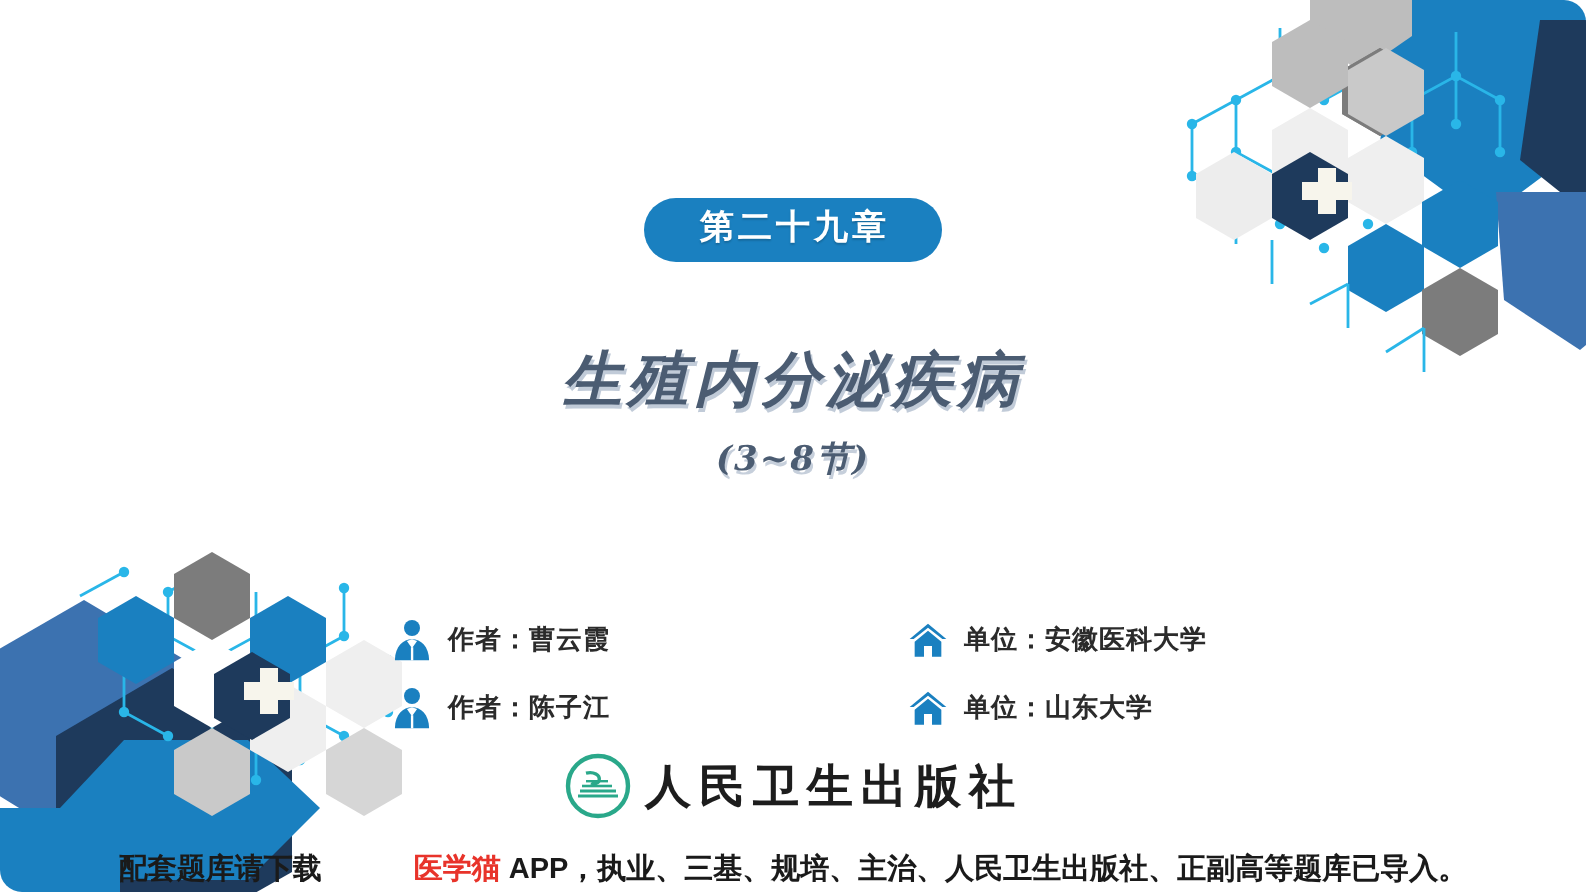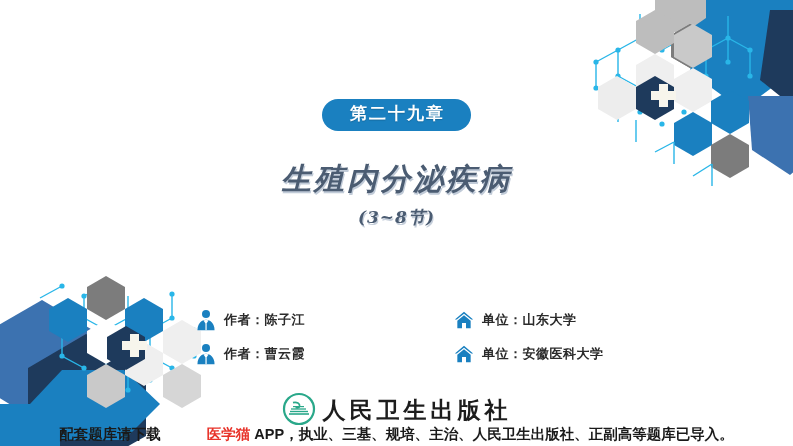--- a/index.html
+++ b/index.html
@@ -9,20 +9,21 @@
   }
   body {
     font-family: "Liberation Sans", "DejaVu Sans", sans-serif;
   }
   #slide {
     position: relative;
     width: 793px;
     height: 446px;
     overflow: hidden;
     background: #ffffff;
+    border-radius: 11px;
   }
 
   
   .deco {
     position: absolute;
     top: 0;
     left: 0;
     width: 793px;
     height: 446px;
     pointer-events: none;
@@ -45,21 +46,21 @@
     letter-spacing: 2px;
     padding: 6px 26px 7px 28px;
     border-radius: 18px;
     line-height: 1.1;
     text-shadow: 0 1px 1px rgba(0,0,0,0.18);
   }
 
   
   .title-wrap {
     position: absolute;
-    top: 160px;
+    top: 172px;
     left: 0;
     width: 793px;
     text-align: center;
   }
   .title-main {
     font-family: "DejaVu Sans", sans-serif;
     font-size: 30px;
     font-weight: bold;
     font-style: italic;
     color: #4b5c72;
@@ -106,21 +107,21 @@
     font-size: 13px;
     font-weight: bold;
     color: #2b2b2b;
     letter-spacing: 0.5px;
     white-space: nowrap;
   }
 
   
   .publisher {
     position: absolute;
-    top: 392px;
+    top: 376px;
     left: 0;
     width: 793px;
     display: flex;
     justify-content: center;
     align-items: center;
   }
   .pub-mark { margin-right: 7px; display:block; }
   .pub-text-col { display: flex; flex-direction: column; }
   .pub-cn {
     font-family: "DejaVu Serif", serif;
@@ -315,47 +316,47 @@
   <div class="credits">
 
     <div class="credit-row">
       <div class="credit-cell author">
         <svg class="credit-icon" viewBox="0 0 22 24">
           <circle cx="11" cy="5.4" r="4.4" fill="#1a80c0"></circle>
           <path d="M1.6 23.2 C1.6 15.6 6.2 11.6 11 11.6 C15.8 11.6 20.4 15.6 20.4 23.2 Z" fill="#1a80c0"></path>
           <path d="M11 11.6 L8.2 12.6 L11 16.6 L13.8 12.6 Z" fill="#ffffff"></path>
           <rect x="10.4" y="16" width="1.3" height="7.2" fill="#ffffff"></rect>
         </svg>
+        <span class="credit-text">作者：曹云霞</span>
+      </div>
+      <div class="credit-cell">
+        <svg class="credit-icon" viewBox="0 0 24 24">
+          <path d="M12 2.2 L23 11.4 L20.6 11.4 L12 4.6 L3.4 11.4 L1 11.4 Z" fill="#1a80c0"></path>
+          <path d="M12 6.4 L20 13.0 L20 22 L14.4 22 L14.4 15.6 L9.6 15.6 L9.6 22 L4 22 L4 13.0 Z" fill="#1a80c0"></path>
+        </svg>
+        <span class="credit-text">单位：安徽医科大学</span>
+      </div>
+    </div>
+
+    <div class="credit-row">
+      <div class="credit-cell author">
+        <svg class="credit-icon" viewBox="0 0 22 24">
+          <circle cx="11" cy="5.4" r="4.4" fill="#1a80c0"></circle>
+          <path d="M1.6 23.2 C1.6 15.6 6.2 11.6 11 11.6 C15.8 11.6 20.4 15.6 20.4 23.2 Z" fill="#1a80c0"></path>
+          <path d="M11 11.6 L8.2 12.6 L11 16.6 L13.8 12.6 Z" fill="#ffffff"></path>
+          <rect x="10.4" y="16" width="1.3" height="7.2" fill="#ffffff"></rect>
+        </svg>
         <span class="credit-text">作者：陈子江</span>
       </div>
       <div class="credit-cell">
         <svg class="credit-icon" viewBox="0 0 24 24">
           <path d="M12 2.2 L23 11.4 L20.6 11.4 L12 4.6 L3.4 11.4 L1 11.4 Z" fill="#1a80c0"></path>
           <path d="M12 6.4 L20 13.0 L20 22 L14.4 22 L14.4 15.6 L9.6 15.6 L9.6 22 L4 22 L4 13.0 Z" fill="#1a80c0"></path>
         </svg>
         <span class="credit-text">单位：山东大学</span>
-      </div>
-    </div>
-
-    <div class="credit-row">
-      <div class="credit-cell author">
-        <svg class="credit-icon" viewBox="0 0 22 24">
-          <circle cx="11" cy="5.4" r="4.4" fill="#1a80c0"></circle>
-          <path d="M1.6 23.2 C1.6 15.6 6.2 11.6 11 11.6 C15.8 11.6 20.4 15.6 20.4 23.2 Z" fill="#1a80c0"></path>
-          <path d="M11 11.6 L8.2 12.6 L11 16.6 L13.8 12.6 Z" fill="#ffffff"></path>
-          <rect x="10.4" y="16" width="1.3" height="7.2" fill="#ffffff"></rect>
-        </svg>
-        <span class="credit-text">作者：曹云霞</span>
-      </div>
-      <div class="credit-cell">
-        <svg class="credit-icon" viewBox="0 0 24 24">
-          <path d="M12 2.2 L23 11.4 L20.6 11.4 L12 4.6 L3.4 11.4 L1 11.4 Z" fill="#1a80c0"></path>
-          <path d="M12 6.4 L20 13.0 L20 22 L14.4 22 L14.4 15.6 L9.6 15.6 L9.6 22 L4 22 L4 13.0 Z" fill="#1a80c0"></path>
-        </svg>
-        <span class="credit-text">单位：安徽医科大学</span>
       </div>
     </div>
 
   </div>
 
   <div class="publisher">
     <svg class="pub-mark" width="34" height="34" viewBox="0 0 34 34">
       <circle cx="17" cy="17" r="15" fill="none" stroke="#2aa88a" stroke-width="2.2"></circle>
       <path d="M7 22 H27" stroke="#2aa88a" stroke-width="1.6" fill="none"></path>
       <path d="M8 19.5 H26" stroke="#2aa88a" stroke-width="1.4" fill="none"></path>

